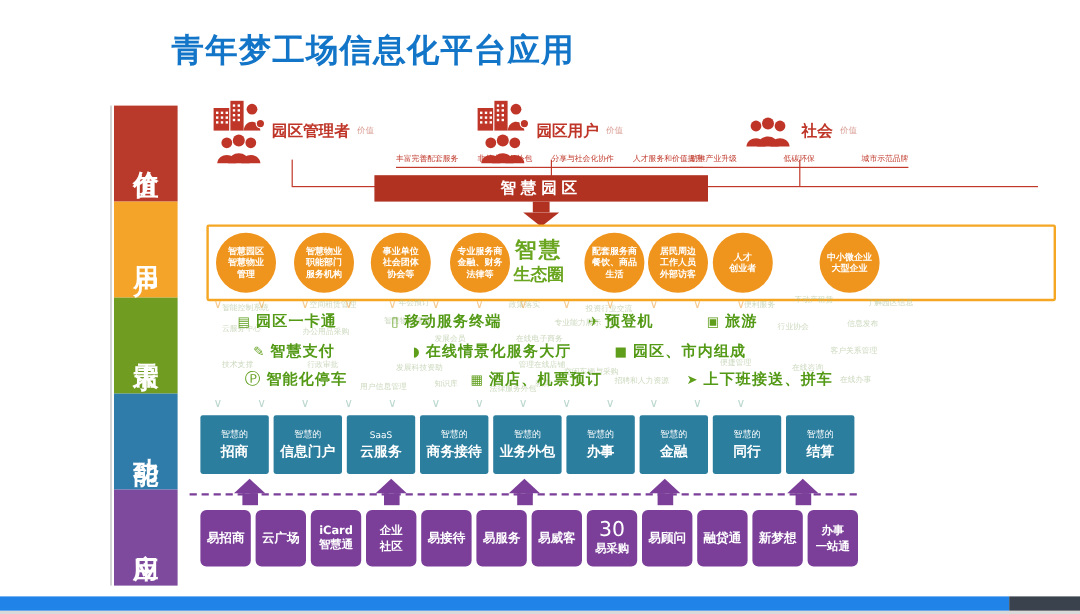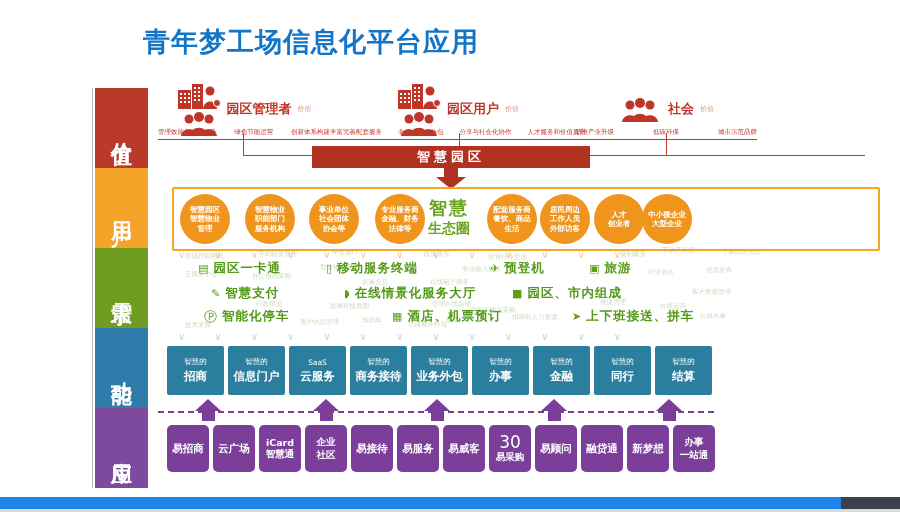--- a/index.html
+++ b/index.html
@@ -44,21 +44,21 @@
   .eco-circles div.circle{position:absolute;top:5px;width:50px;height:50px;border-radius:50%;background:#ef941c;
         color:#fff;display:flex;flex-direction:column;align-items:center;justify-content:center;text-align:center;}
   .circle span{font-size:7.5px;font-weight:bold;line-height:1.25;white-space:nowrap;}
   .eco-circles div.circle:nth-of-type(1){left:6px;}
   .eco-circles div.circle:nth-of-type(2){left:71px;}
   .eco-circles div.circle:nth-of-type(3){left:135px;}
   .eco-circles div.circle:nth-of-type(4){left:201px;}
   .eco-circles div.circle:nth-of-type(5){left:313px;}
   .eco-circles div.circle:nth-of-type(6){left:366px;}
   .eco-circles div.circle:nth-of-type(7){left:420px;}
-  .eco-circles div.circle:nth-of-type(8){left:468px;}
+  .eco-circles div.circle:nth-of-type(8){left:509px;}
   .eco-center{position:absolute;left:242px;top:7px;width:66px;text-align:center;color:#6aa51f;font-weight:bold;}
   .eco-center .l1{font-size:18px;letter-spacing:2px;display:block;}
   .eco-center .l2{font-size:14px;display:block;}
 
   
   .chev{position:absolute;font-size:10px;letter-spacing:29px;white-space:nowrap;}
   .chev.orange{left:178px;top:249px;color:#f6c98e;}
   .chev.teal{left:178px;top:331px;color:#bcd8cf;}
 
   
@@ -169,28 +169,20 @@
               <path d="M4 27 C5 18 19 18 20 27 Z" fill="#bf3629"></path>
               <circle cx="22" cy="8" r="5" fill="#bf3629"></circle>
               <path d="M13 27 C14 16 30 16 31 27 Z" fill="#bf3629"></path>
               <circle cx="32" cy="10" r="4.5" fill="#bf3629"></circle>
               <path d="M24 27 C25 18 39 18 40 27 Z" fill="#bf3629"></path>
             </svg>
           </span>
           <span class="gtitle">园区管理者</span>
           <span class="gtag">价值</span>
         </div>
-        <div class="points">
-
-            <span class="point">管理效能与质量提升</span>
-
-            <span class="point">绿色节能运营</span>
-
-            <span class="point">创新体系构建</span>
-          </div>
       </div>
 
       <div class="vgroup v-user">
         <div class="ghead">
           <span class="grp-icon">
             <svg class="svg-buildings" width="44" height="28" viewBox="0 0 44 28">
               <rect x="1" y="9" width="13" height="19" fill="#bf3629"></rect>
               <rect x="3" y="12" width="2" height="2" fill="#fff"></rect>
               <rect x="7" y="12" width="2" height="2" fill="#fff"></rect>
               <rect x="11" y="12" width="2" height="2" fill="#fff"></rect>
@@ -358,21 +350,21 @@
       <span class="wm abs" style="left: 362px; top: 278px;">发展会员</span>
 
       <span class="wm abs" style="left: 430px; top: 278px;">在线电子商务</span>
 
       <span class="wm abs" style="left: 462px; top: 265px;">专业能力展示</span>
 
       <span class="wm abs" style="left: 648px; top: 268px;">行业协会</span>
 
       <span class="wm abs" style="left: 706px; top: 266px;">信息发布</span>
 
-      <span class="wm abs" style="left: 185px; top: 300px; margin-top: 21px;">技术支撑</span>
+      <span class="wm abs" style="left: 185px; top: 300px;">技术支撑</span>
 
       <span class="wm abs" style="left: 256px; top: 300px;">行政审批</span>
 
       <span class="wm abs" style="left: 330px; top: 302px;">发展科技资助</span>
 
       <span class="wm abs" style="left: 432px; top: 300px;">管理在线店铺</span>
 
       <span class="wm abs" style="left: 408px; top: 320px;">法律服务外包</span>
 
       <span class="wm abs" style="left: 600px; top: 298px;">便捷管理</span>

